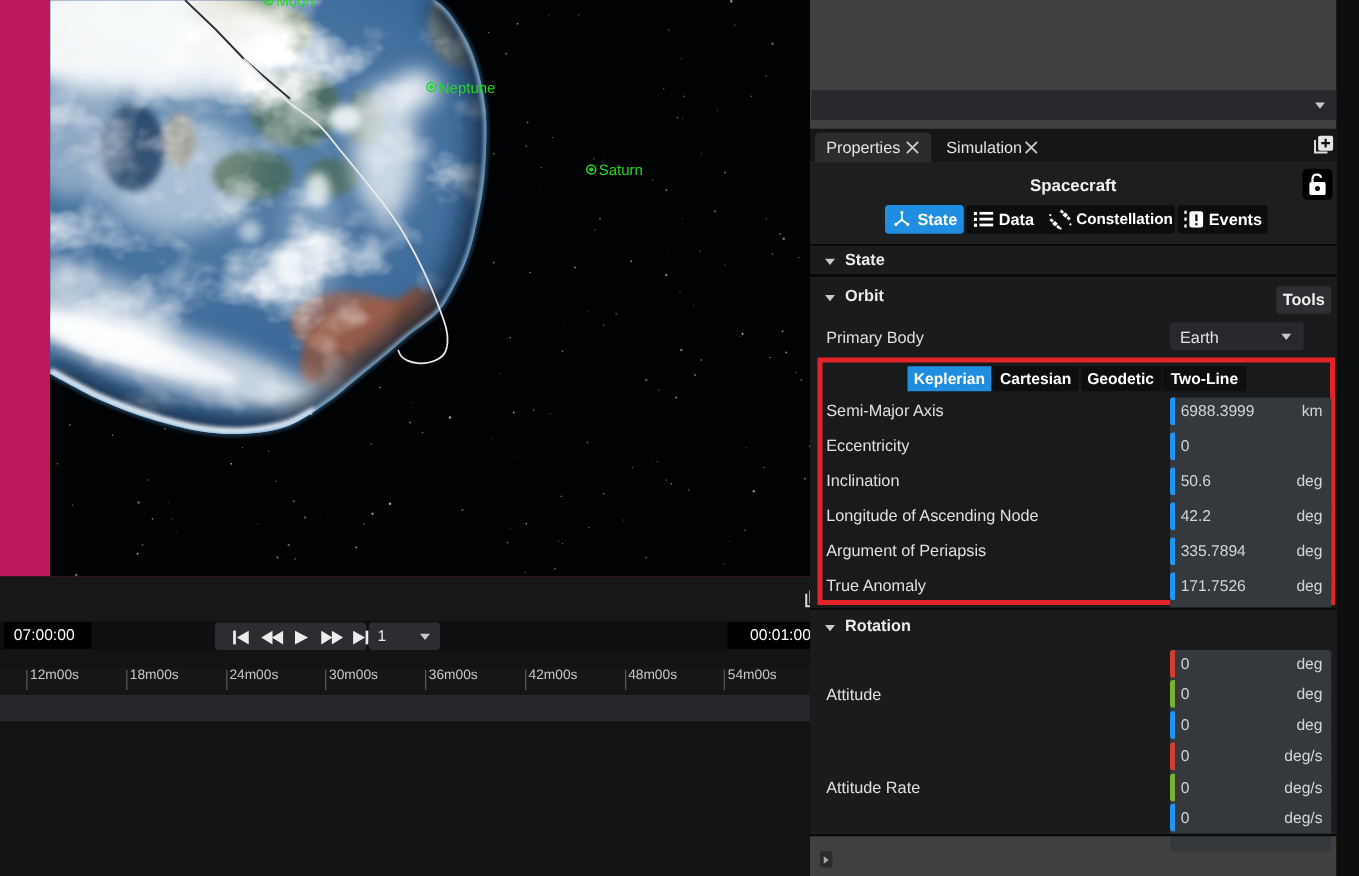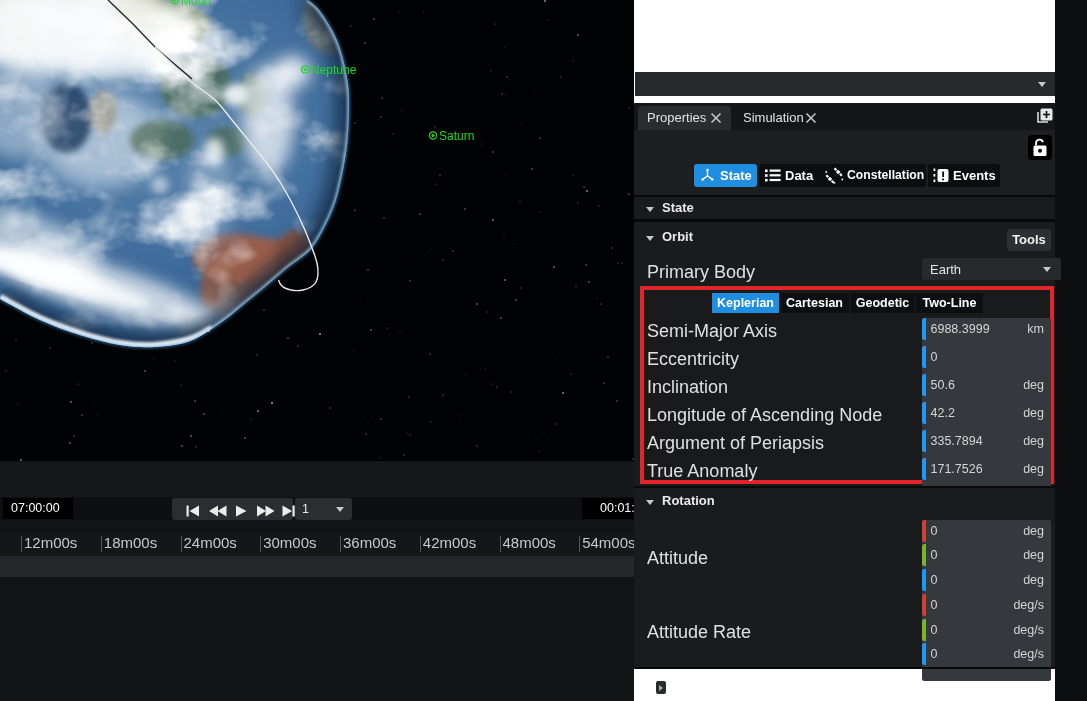--- a/index.html
+++ b/index.html
@@ -1,32 +1,32 @@
 <!DOCTYPE html>
 <html><head><meta charset="utf-8"><style>
 * { margin:0; padding:0; box-sizing:border-box; -webkit-font-smoothing:antialiased; }
 html,body { width:1087px; height:701px; background:#0d0e0f; overflow:hidden;
   font-family:"Liberation Sans", sans-serif; }
 .abs { position:absolute; }
-#scene { left:0; top:0; width:661px; height:562px; background:#be185d; }
+#scene { left:0; top:0; width:661px; height:562px; background:#be185d;padding-left:40px; }
 #vsplit { left:661px; top:0; width:5px; height:701px; background:#1b1c1e; }
 #vsplit .line { position:absolute; left:2px; top:0; width:1px; height:701px; background:#3a3c3e; }
 #collapsebtn { left:656px; top:681px; width:10px; height:13px; background:#2a2b2d; border-radius:2px; z-index:5; }
 #collapsebtn i { position:absolute; left:3px; top:3.5px; width:0; height:0; border-left:4px solid #a9a9a9; border-top:3px solid transparent; border-bottom:3px solid transparent; }
 
 #tl { left:0; top:461px; width:661px; height:240px; background:#121315; }
 #tl-strip { position:absolute; left:0; top:1px; width:661px; height:35px; background:#17181a; }
 #tl-toolbar { position:absolute; left:0; top:36px; width:661px; height:23px; background:#0e0f10; }
 .tbox { position:absolute; background:#000; color:#fff; font-size:12.5px; line-height:21px; }
 #tl-ruler { position:absolute; left:0; top:73px; width:661px; height:22px; background:#151618; }
 .tick { position:absolute; top:2px; width:1px; height:16px; background:#55585a; }
-.ticklbl { position:absolute; top:0; font-size:15px; color:#c7c9cb; }
+.ticklbl { position:absolute; top:0; font-size:11px; color:#c7c9cb; }
 #tl-rowbar { position:absolute; left:0; top:95px; width:661px; height:21px; background:#26272b; }
 
-#rp { left:634px; top:0; width:421px; height:701px; background:#ffffff; }
+#rp { left:648px; top:0; width:421px; height:701px; background:#404040; }
 #rp-dropbar { position:absolute; left:1px; top:72px; width:420px; height:24px; background:#28292c; }
 .caret { position:absolute; width:0; height:0; border-left:4.5px solid transparent; border-right:4.5px solid transparent; border-top:5px solid #c9c9c9; }
 #rp-tabbar { position:absolute; left:0; top:103px; width:421px; height:27px; background:#151617; }
 .tab { position:absolute; top:3px; height:24px; font-size:13px; color:#e3e3e3; }
 #tab1 { left:4px; width:93px; background:#2a2c2d; border-radius:4px 4px 0 0; }
 .tab .txt { position:absolute; left:9px; top:4px; }
 #tab2 { left:100px; width:88px; }
 #rp-head { position:absolute; left:0; top:130px; width:421px; height:65px; background:#1d1e20; }
 #sctitle { position:absolute; left:0; top:11px; width:421px; text-align:center; color:#f0f0f0; font-size:13.5px; font-weight:bold; }
 #lockbox { position:absolute; left:394px; top:5px; width:24px; height:25px; background:#000; border-radius:4px; }
@@ -34,23 +34,23 @@
 .btn .lbl { position:absolute; top:4px; }
 .btn svg { position:absolute; }
 #btn-state { left:60px; width:63px; background:#1f8ee0; }
 #btn-data { left:125px; width:78px; }
 #btn-con { left:186px; width:106px; font-size:12.2px; }
 #btn-evt { left:294px; width:72px; }
 .sec { position:absolute; left:0; width:421px; background:#1a1b1d; }
 .sechdr { position:absolute; left:12px; color:#eceaea; font-size:13px; font-weight:bold; }
 .tri { position:absolute; left:0; top:5px; width:0; height:0; border-left:4.5px solid transparent; border-right:4.5px solid transparent; border-top:5px solid #c9c9c9; }
 .sechdr .t { position:absolute; left:16px; top:-2px; white-space:nowrap; }
-.rowlbl { position:absolute; left:13px; color:#dfe0e1; font-size:18px; white-space:nowrap; }
+.rowlbl { position:absolute; left:13px; color:#dfe0e1; font-size:13px; white-space:nowrap; }
 #toolsbtn { position:absolute; left:373px; top:7px; width:44px; height:22px; background:#2d2f32; border-radius:3px; color:#f0f0f0; font-size:13px; font-weight:bold; text-align:center; line-height:21px; }
-#pbdrop { position:absolute; left:288px; top:36.5px; width:139px; height:22px; background:#27292c; border-radius:2px; color:#e4e5e6; font-size:13px; }
+#pbdrop { position:absolute; left:288px; top:36.5px; width:107px; height:22px; background:#27292c; border-radius:2px; color:#e4e5e6; font-size:13px; }
 #redbox { position:absolute; left:6px; top:64.5px; width:414px; height:198px; border:4px solid #e3242b; background:#191a1c; }
 .ktab { position:absolute; top:3px; height:20px; color:#fff; font-size:12.5px; font-weight:bold; text-align:center; line-height:20px; }
 .field { position:absolute; left:287px; width:130px; height:38px; background:#35383c; border-radius:2.5px; }
 .field .bar { position:absolute; left:0; top:0; width:4.5px; height:22px; border-radius:2.5px 0 0 2.5px; background:#2196f3; }
 .field .val { position:absolute; left:9px; top:4px; font-size:12.5px; color:#d3d5d7; }
 .field .unit { position:absolute; right:7px; top:4px; font-size:12.5px; color:#d3d5d7; }
 .divline { position:absolute; left:0; width:421px; background:#09090a; }
 </style></head>
 <body>
 <div id="scene" class="abs"><svg width="661" height="461" viewBox="0 0 661 461">
@@ -481,20 +481,21 @@
             <path d="M1.5,1.5 L10.5,10.5 M10.5,1.5 L1.5,10.5" stroke="#c9c9c9" stroke-width="1.5"></path>
           </svg></span>
       </div>
   <div style="position:absolute;left:401px;top:5px;"><svg width="18" height="17" viewBox="0 0 18 17">
 <path d="M3,4 v10 h10" fill="none" stroke="#dcdcdc" stroke-width="1.6"></path>
 <rect x="5.5" y="0.5" width="12" height="12" rx="1.5" fill="#e6e6e6"></rect>
 <path d="M11.5,3 v7 M8,6.5 h7" stroke="#101010" stroke-width="1.7"></path>
 </svg></div>
 </div>
 <div id="rp-head">
+  <div id="sctitle">Spacecraft</div>
   <div id="lockbox"><svg width="24" height="25" viewBox="0 0 24 25">
 <rect x="5.5" y="10.5" width="13" height="10.5" rx="1.5" fill="#fff"></rect>
 <circle cx="12" cy="15.7" r="2" fill="#000"></circle>
 <path d="M8,10.5 V8.2 a3.6,3.6 0 0 1 7,-1.1" fill="none" stroke="#fff" stroke-width="1.8"></path>
 </svg></div>
   <div class="btn" id="btn-state">
         <svg width="15" height="15" viewBox="0 0 15 15" style="left:6px;top:4px;">
 <path d="M7.5,7.8 L7.5,2.2 M7.5,7.8 L2.8,11.4 M7.5,7.8 L12.2,11.4" stroke="#fff" stroke-width="1.4" fill="none"></path>
 <circle cx="7.5" cy="2" r="1.25" fill="#fff"></circle>
           <circle cx="2.7" cy="11.5" r="1.25" fill="#fff"></circle>

